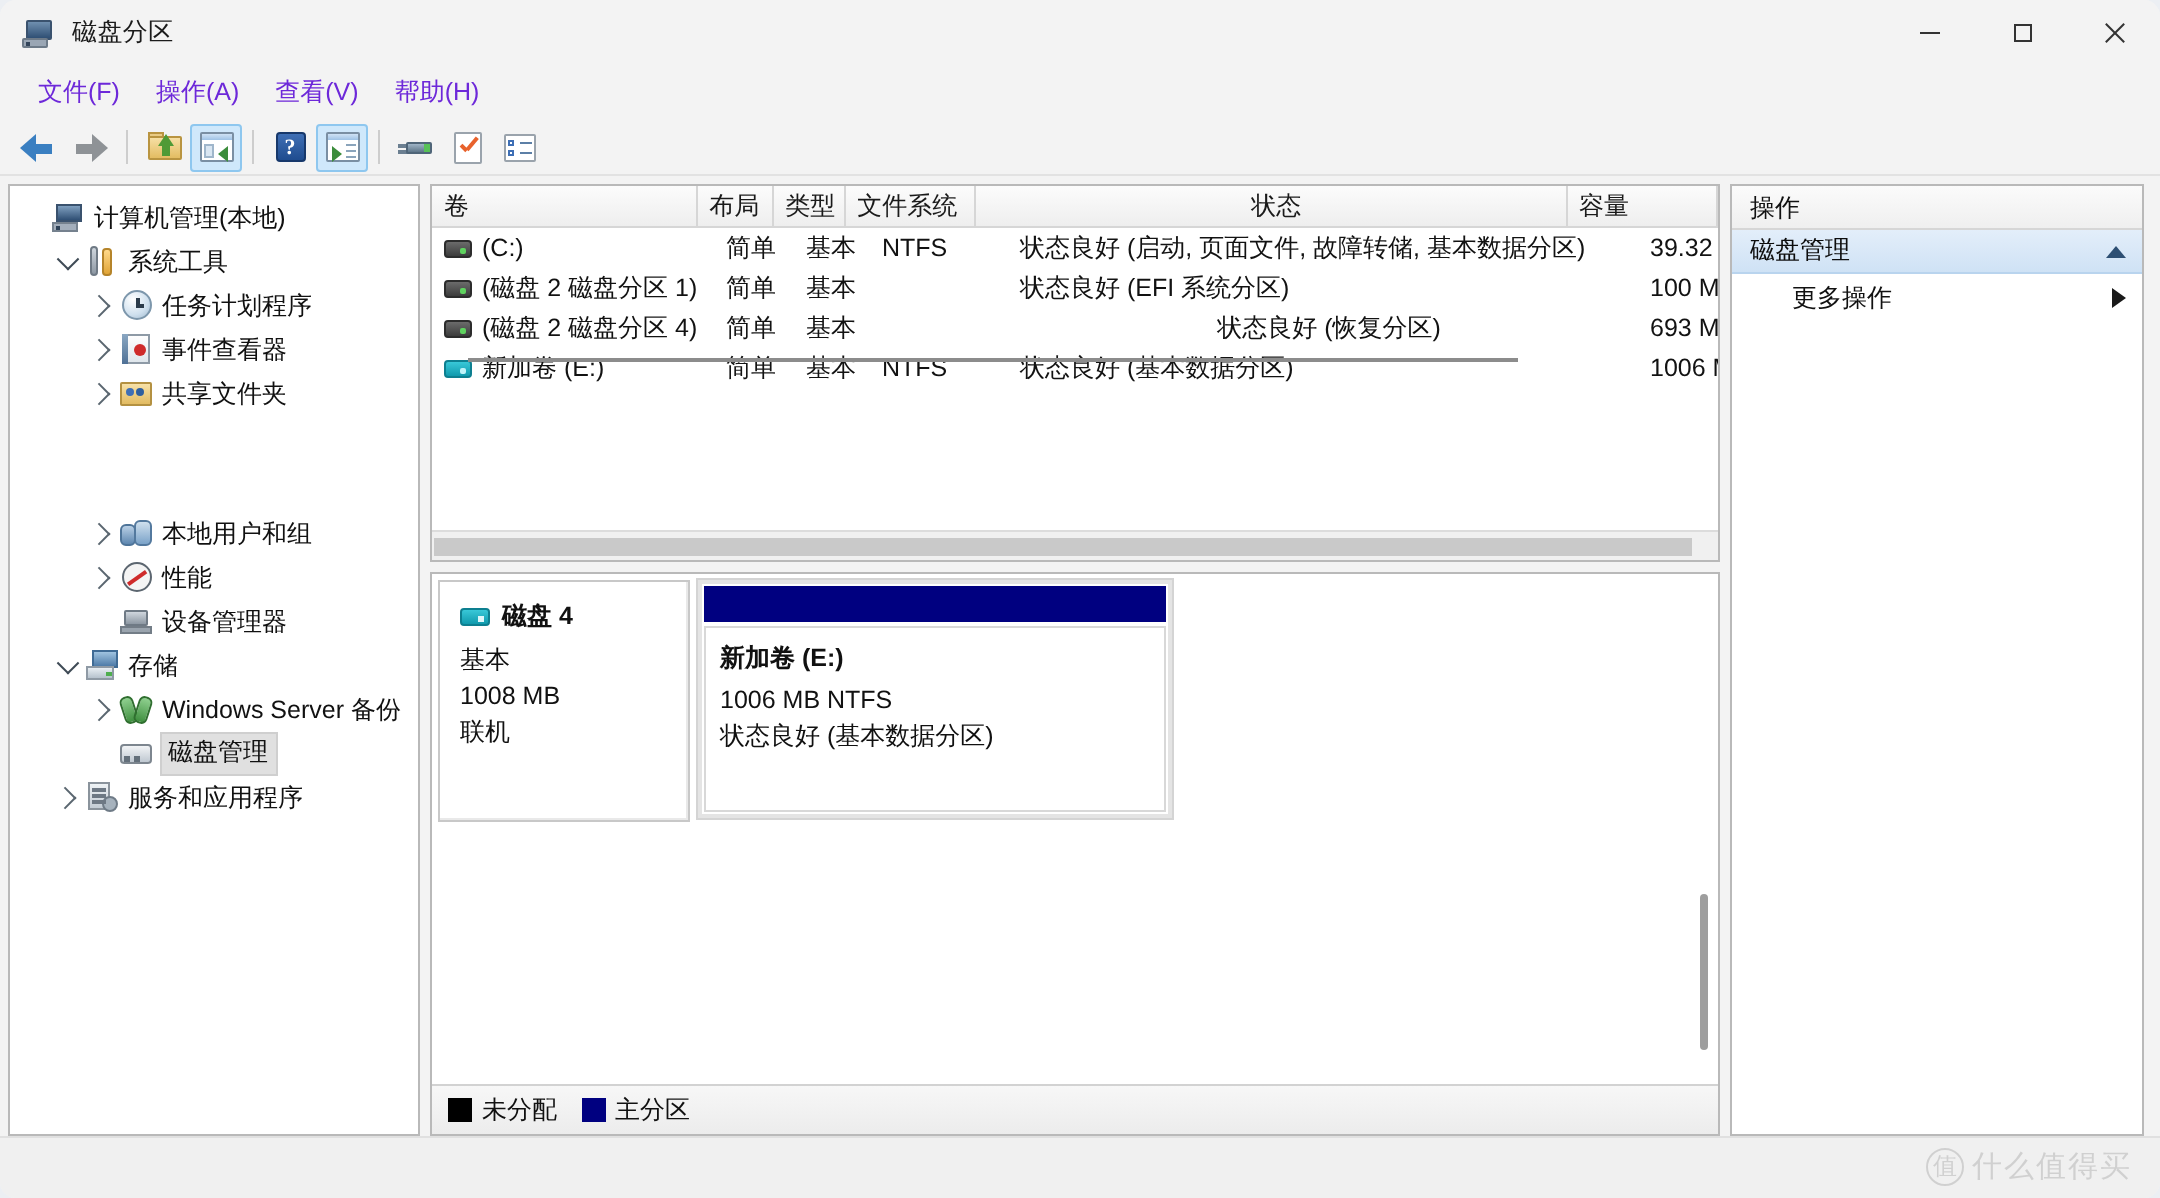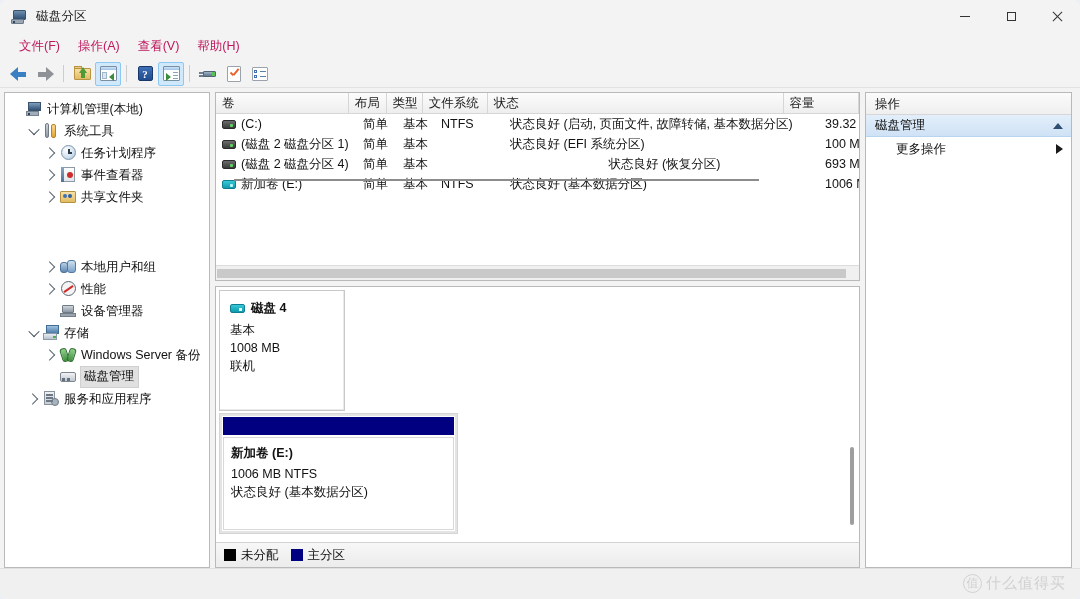--- a/index.html
+++ b/index.html
@@ -70,21 +70,21 @@
 
   
   .menubar {
     position: absolute; left: 0; top: 33px;
     width: 1080px; height: 27px;
     background: #f3f3f3;
     display: flex; align-items: center;
     padding-left: 10px;
   }
   .menu-item {
-    font-size: 12.5px; color: #be185d;
+    font-size: 12.5px; color: #6d28d9;
     padding: 3px 9px;
   }
 
   
   .toolbar {
     position: absolute; left: 0; top: 60px;
     width: 1080px; height: 28px;
     background: #f3f3f3;
     display: flex; align-items: center;
     padding-left: 6px;
@@ -399,21 +399,21 @@
   
   .disk-pane {
     flex: 1 1 auto;
     margin-top: 5px;
     background: #fff;
     border: 1px solid #b9b9b9;
     position: relative; overflow: hidden;
   }
   .disk-row {
     position: absolute; left: 0; top: 0;
-    display: flex; height: 127px; width: 100%; flex-direction: column;
+    display: flex; height: 127px; width: 100%;
   }
   .disk-info {
     width: 126px; height: 121px; flex: none;
     margin: 3px 0 0 3px;
     background: #fff;
     border: 1px solid #c8c8c8;
     box-shadow: inset -1px -1px 0 #e9e9e9;
     padding: 9px 0 0 10px;
     font-size: 12.5px; color: #111;
   }
@@ -758,21 +758,21 @@
     </div>
 
     <div class="center">
 
       <div class="vol-pane">
         <div class="vol-header" id="vol-header">
             <div class="vh" style="width: 141px;"><span>卷</span></div>
             <div class="vh" style="width: 40px;"><span>布局</span></div>
             <div class="vh" style="width: 38px;"><span>类型</span></div>
             <div class="vh" style="width: 69px;"><span>文件系统</span></div>
-            <div class="vh" style="width: 315px;"><span>状态</span></div>
+            <div class="vh" style="width: 315px; text-align: center;"><span>状态</span></div>
             <div class="vh" style="width: 80px;"><span>容量</span></div>
           </div>
         <div id="vol-rows">
             <div class="vol-row">
               <div class="vc" style="width: 141px; display: flex; align-items: center;">
                 <span class="drive-ico"></span>
                 <span>(C:)</span>
               </div>
               <div class="vc" style="width: 40px;">简单</div>
               <div class="vc" style="width: 38px;">基本</div>

